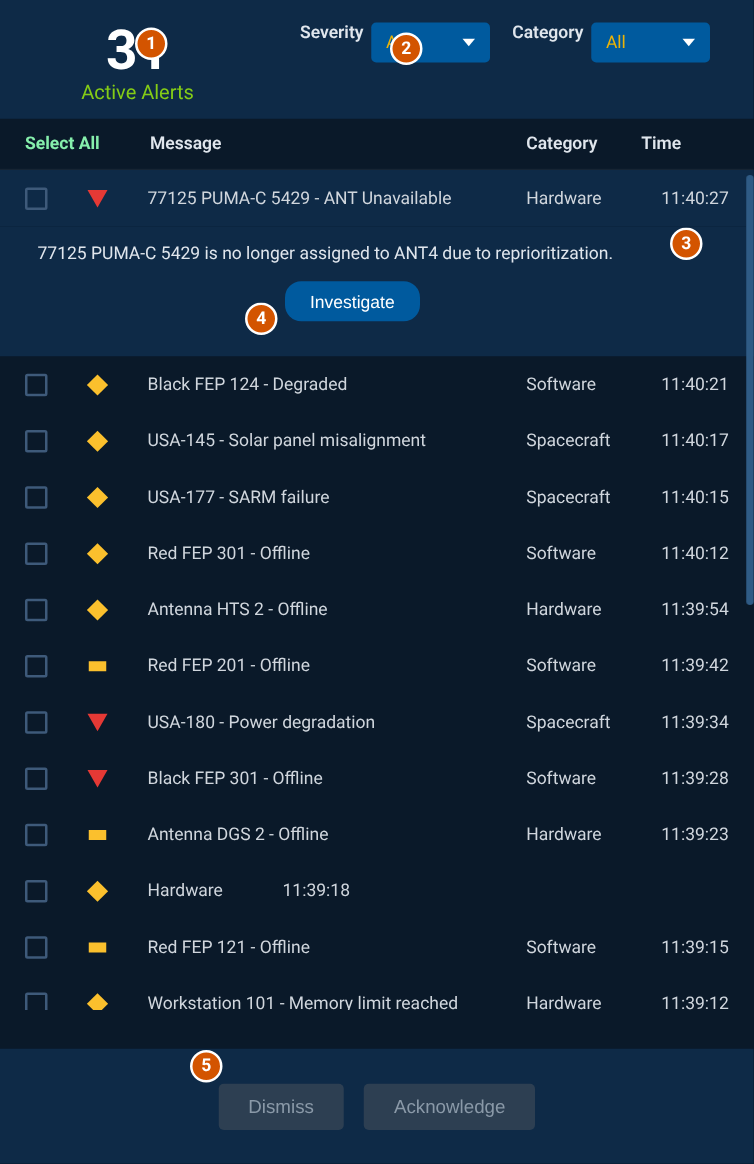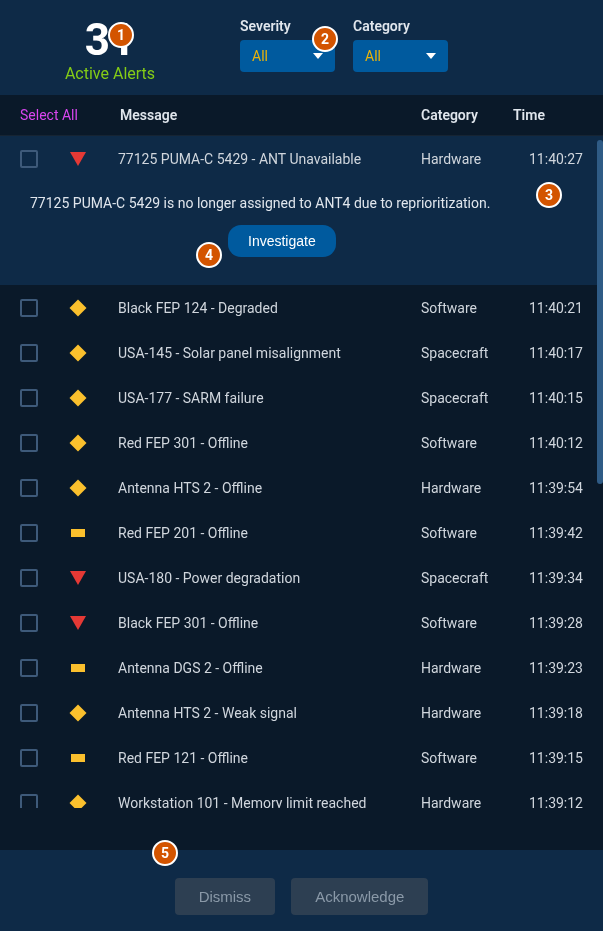--- a/index.html
+++ b/index.html
@@ -36,21 +36,21 @@
       font-size: 16px;
       color: #84cc16;
       margin-top: 2px;
     }
     .filters {
       display: flex;
       gap: 18px;
     }
     .filter {
       display: flex;
-      flex-direction: column;
+      flex-direction: row;
       gap: 6px;
     }
     .filter-label {
       font-size: 14px;
       font-weight: 600;
       color: #e0e6ed;
     }
     .dropdown {
       background: #005a9e;
       border-radius: 4px;
@@ -73,22 +73,22 @@
     .table-header {
       display: flex;
       align-items: center;
       padding: 12px 20px 12px 20px;
       font-size: 14px;
       font-weight: 600;
       color: #e0e6ed;
       border-bottom: 1px solid rgba(255,255,255,0.05);
     }
     .select-all {
-      color: #d946ef;
-      font-weight: 400;
+      color: #86efac;
+      font-weight: 700;
       cursor: pointer;
       width: 100px;
     }
     .col-message {
       flex: 1;
     }
     .col-category {
       width: 92px;
     }
     .col-time {
@@ -172,21 +172,21 @@
       margin-top: 14px;
       margin-left: 198px;
       cursor: pointer;
     }
     .footer {
       position: absolute;
       bottom: 0;
       left: 0;
       right: 0;
       background: #0e2a47;
-      padding: 28px 20px 16px 20px;
+      padding: 28px 20px 27px 20px;
       display: flex;
       justify-content: center;
       gap: 16px;
     }
     .footer-btn {
       background: #2d3f52;
       color: #8a99a8;
       border: none;
       padding: 10px 24px;
       font-size: 15px;
@@ -341,21 +341,20 @@
       </div>
       <div class="msg">Antenna DGS 2 - Offline</div>
       <div class="cat">Hardware</div>
       <div class="time">11:39:23</div>
     </div>
     <div class="alert-row">
       <div class="checkbox"></div>
       <div class="severity-icon">
         <div class="diamond"></div>
       </div>
-      <div class="msg">Antenna HTS 2 - Weak signal</div>
       <div class="cat">Hardware</div>
       <div class="time">11:39:18</div>
     </div>
     <div class="alert-row">
       <div class="checkbox"></div>
       <div class="severity-icon">
         <div class="square"></div>
       </div>
       <div class="msg">Red FEP 121 - Offline</div>
       <div class="cat">Software</div>

